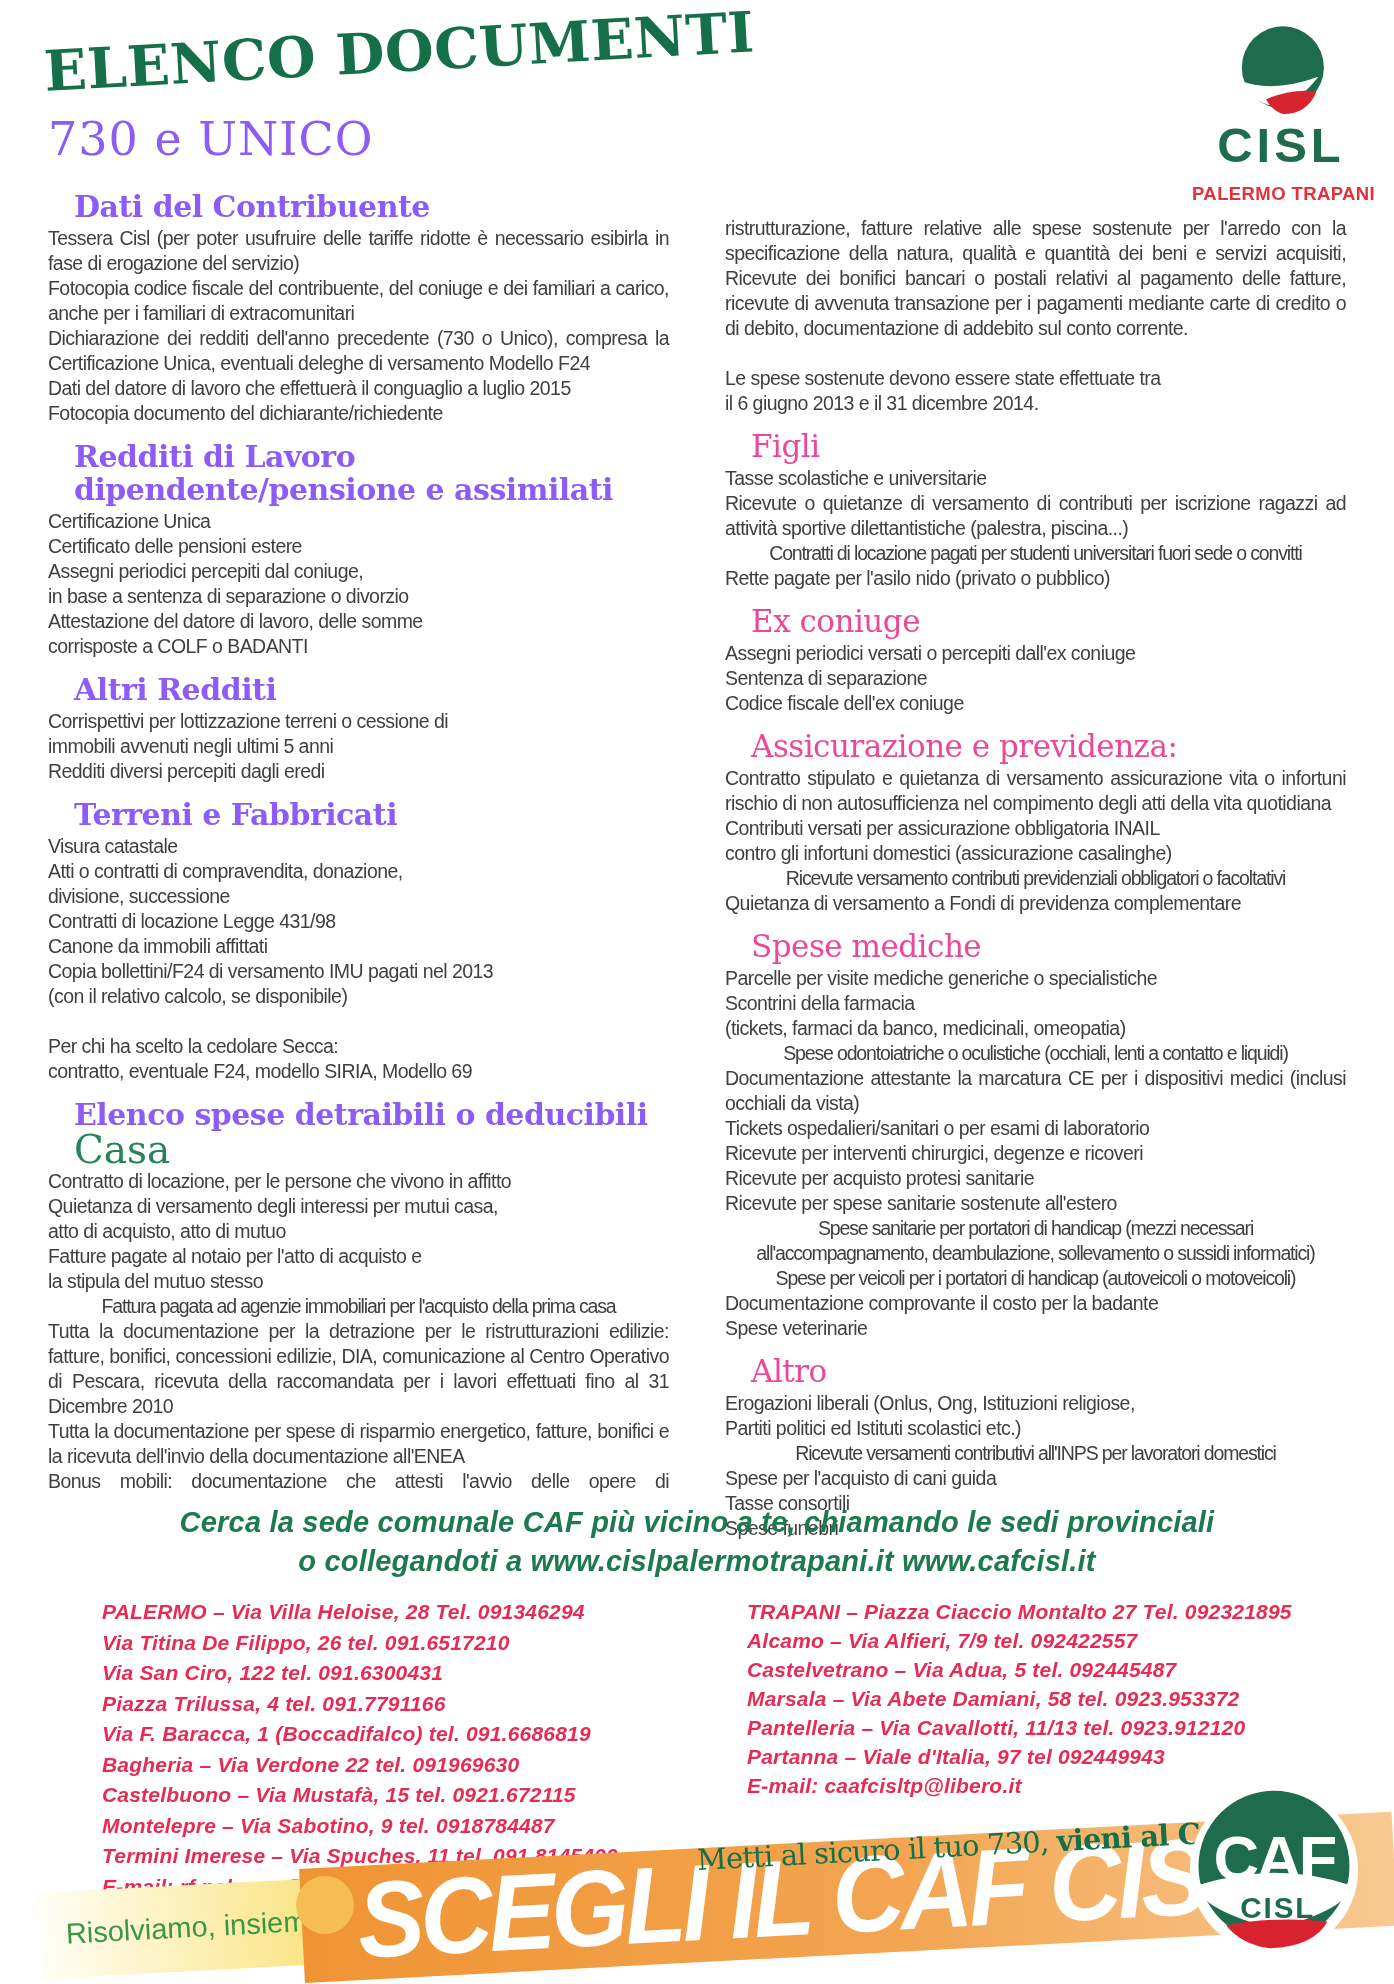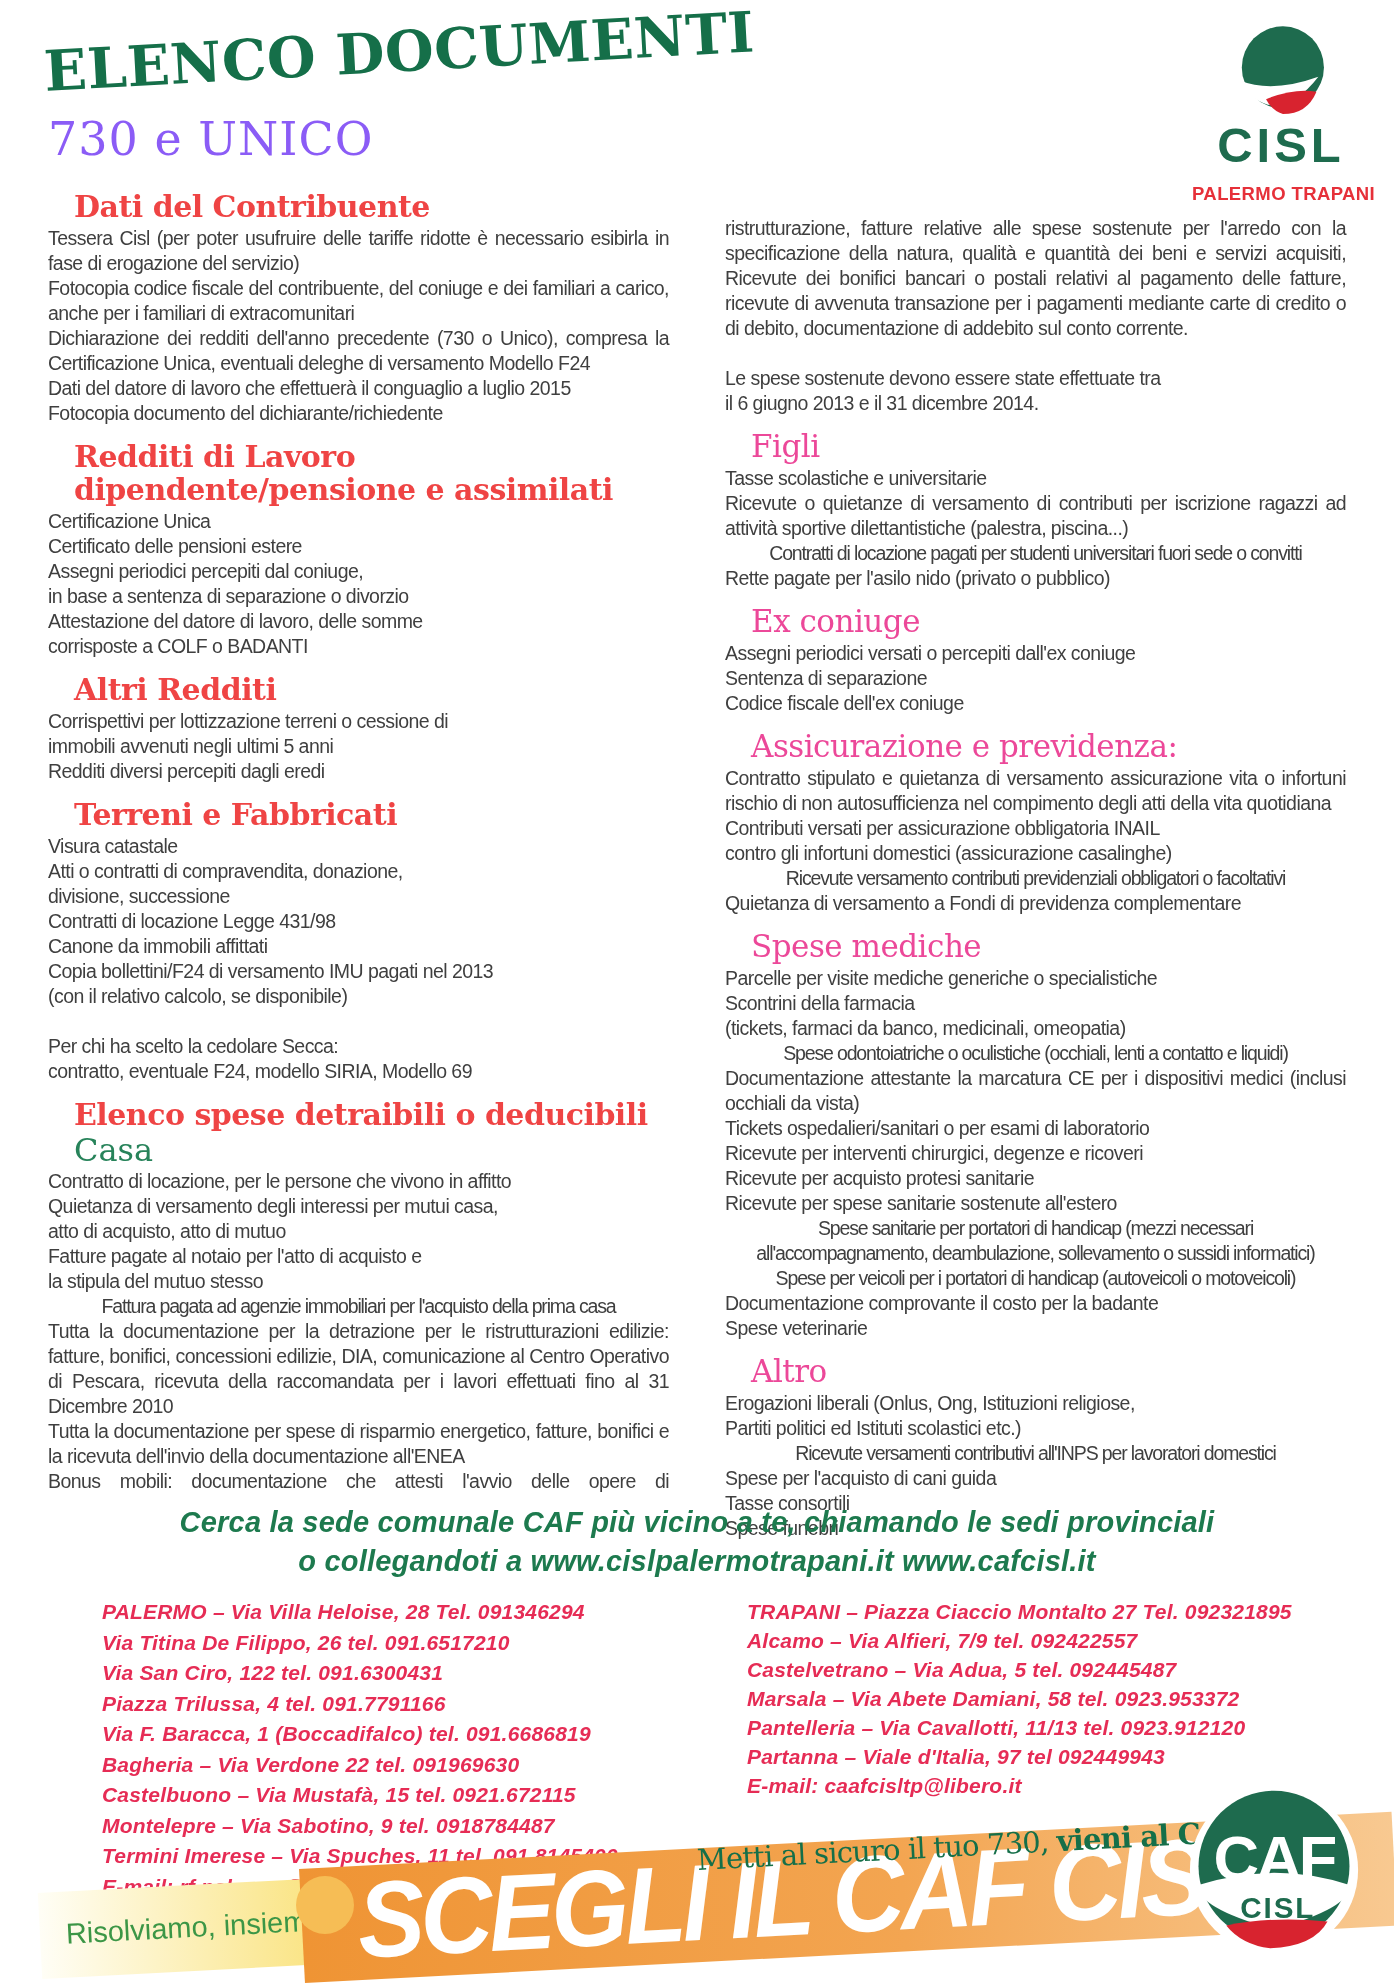--- a/index.html
+++ b/index.html
@@ -25,26 +25,26 @@
   .cisl-name { font-size:49px; font-weight:bold; color:#1e6b4e; letter-spacing:4px; line-height:46px; }
   .cisl-region { font-size:18.5px; font-weight:bold; color:#e63039; letter-spacing:0.4px; margin-top:15px; white-space:nowrap; }
 
   
   .columns { position:absolute; left:48px; top:190px; width:1298px; display:flex; gap:56px; }
   .col { width:621px; }
   .col.right { padding-top:26px; }
   .doc-section { margin-bottom:14px; }
   .sec-h {
     margin:0 0 3px 26px; font-family:"DejaVu Serif", serif; font-weight:700;
-    font-size:30px; line-height:33px; letter-spacing:-0.5px; color:#ef4444;
+    font-size:30px; line-height:33px; letter-spacing:-0.5px; color:#8b5cf6;
   }
   .sec-h.light { font-weight:400; color:#ec4899; font-size:31px; }
   .sec-sub {
     margin:0 0 3px 26px; font-family:"DejaVu Serif", serif; font-weight:400;
-    font-size:32px; line-height:32px; color:#27835a;
+    font-size:39px; line-height:32px; color:#27835a;
   }
   .line {
     font-size:19.5px; line-height:25px; color:#3f3f3f;
     letter-spacing:-0.55px; white-space:nowrap;
   }
   .line.justify { white-space:normal; text-align:justify; }
   .line.stretch { white-space:normal; text-align:justify; text-align-last:justify; }
   .line.tight { letter-spacing:-1.15px;text-align:center; }
   .spacer { height:25px; }
 

